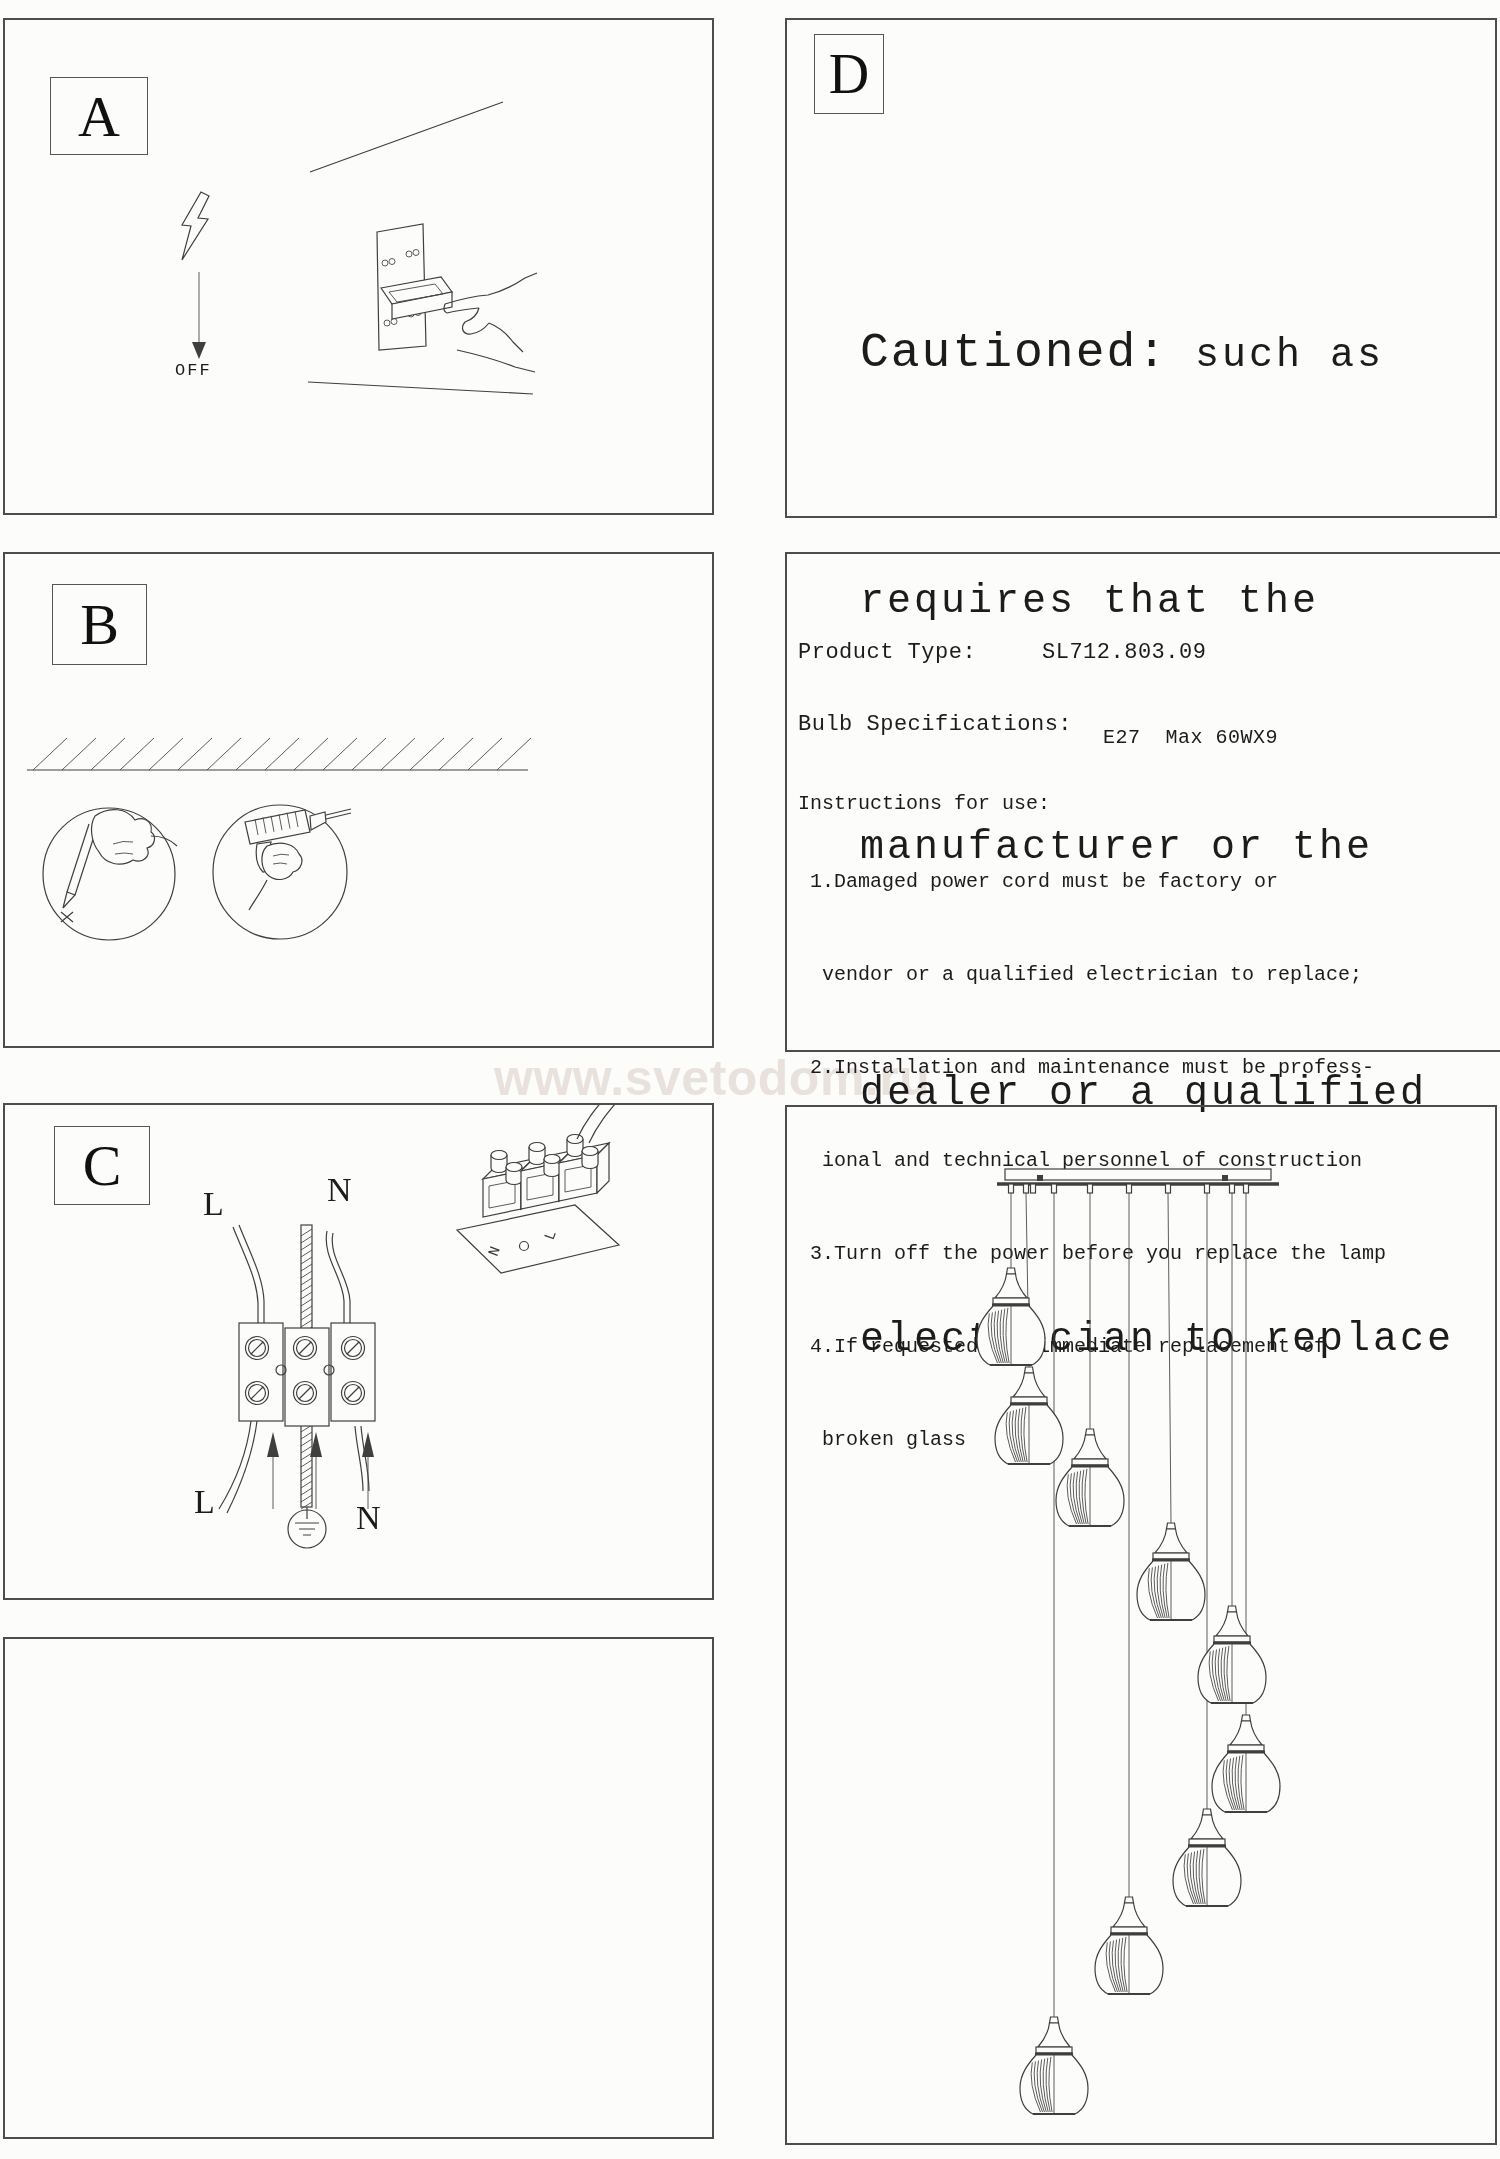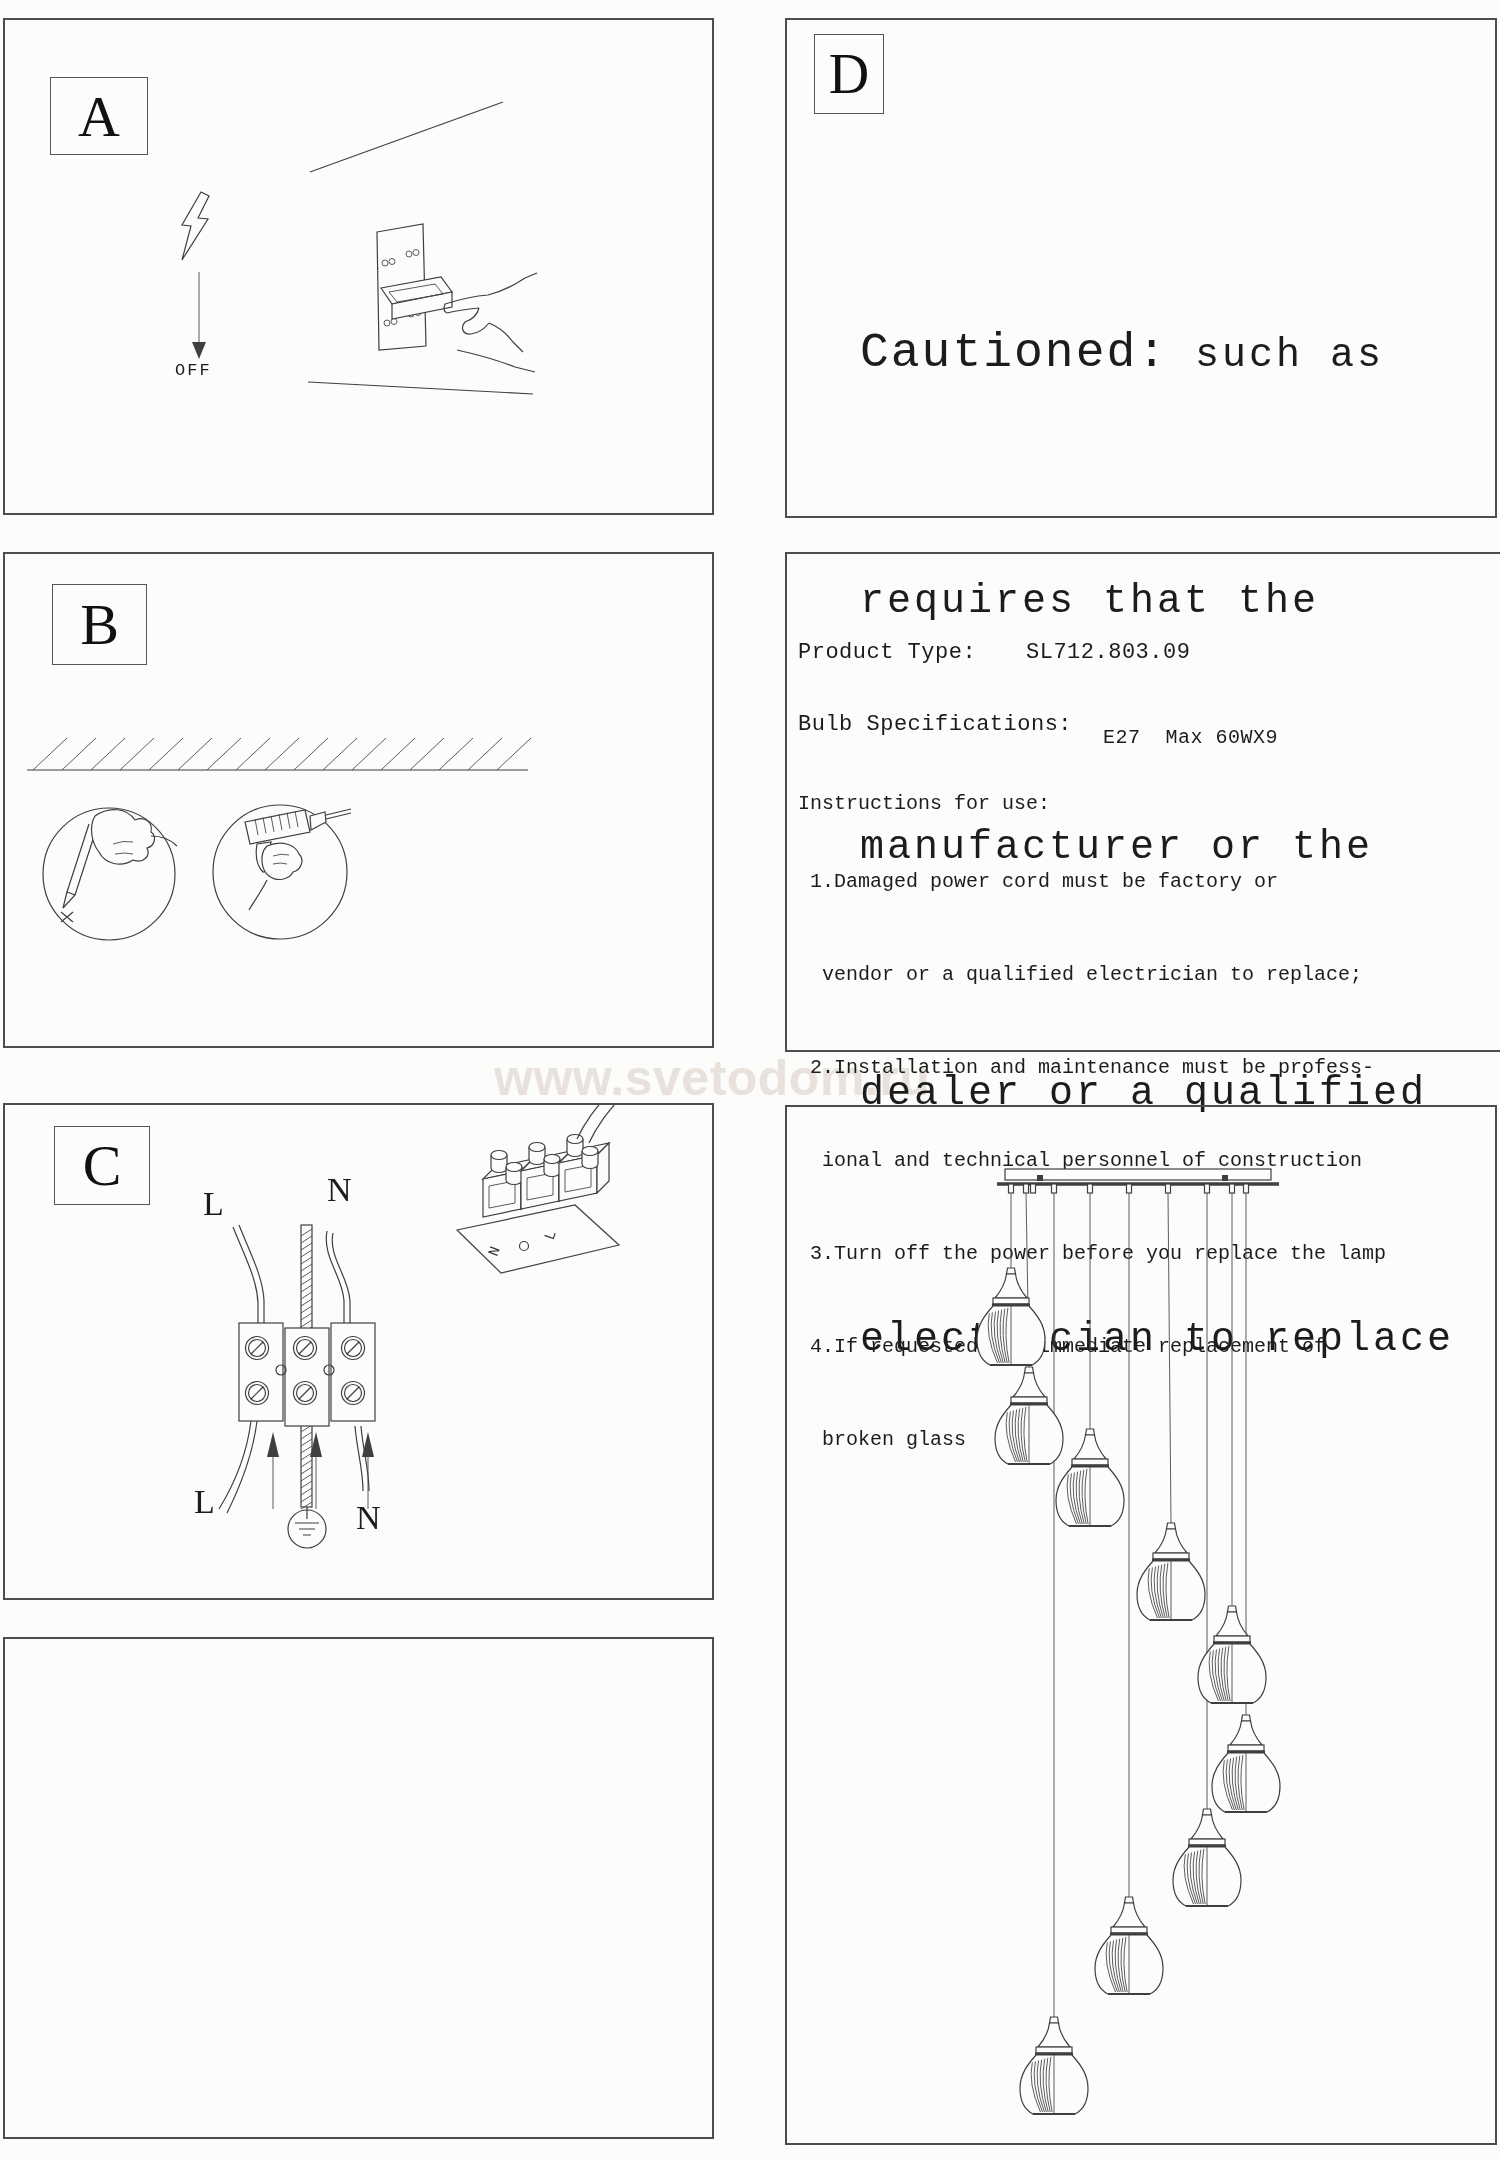--- a/index.html
+++ b/index.html
@@ -137,21 +137,21 @@
         <path class="lnw" d="M252,290 C250,302 252,312 258,318 L268,316 C264,306 264,296 266,288 Z"></path>
         <path class="lnw" d="M262,292 C276,286 290,290 294,300 C300,306 296,316 288,318 C284,326 272,328 264,322 C256,316 254,300 262,292 Z"></path>
         <path class="lnT" d="M268,302 q8,-3 16,-1 M268,310 q8,-2 14,0"></path>
         <path class="ln" d="M262,326 C256,338 250,346 244,356"></path>
       </g>
     </svg>
   </div>
 
   <div class="panel" style="left:785px;top:552px;width:840px;height:500px;">
     <span class="cad" style="left:11px;top:86px;font-size:22px;letter-spacing:0.5px;">Product Type:</span>
-    <span class="cad" style="left:239px;top:86px;font-size:22px;letter-spacing:0.5px;">SL712.803.09</span>
+    <span class="cad" style="left:255px;top:86px;font-size:22px;letter-spacing:0.5px;">SL712.803.09</span>
     <span class="cad" style="left:11px;top:158px;font-size:22px;letter-spacing:0.5px;">Bulb Specifications:</span>
     <span class="cad" style="left:316px;top:172px;font-size:20px;letter-spacing:0.5px;">E27  Max 60WX9</span>
     <span class="cad" style="left:11px;top:238px;font-size:20px;">Instructions for use:</span>
     <div class="cad" style="left:11px;top:250px;font-size:20px;line-height:31px;">
       <div> 1.Damaged power cord must be factory or</div>
       <div>  vendor or a qualified electrician to replace;</div>
       <div> 2.Installation and maintenance must be profess-</div>
       <div>  ional and technical personnel of construction</div>
       <div> 3.Turn off the power before you replace the lamp</div>
       <div> 4.If requested the immediate replacement of</div>

